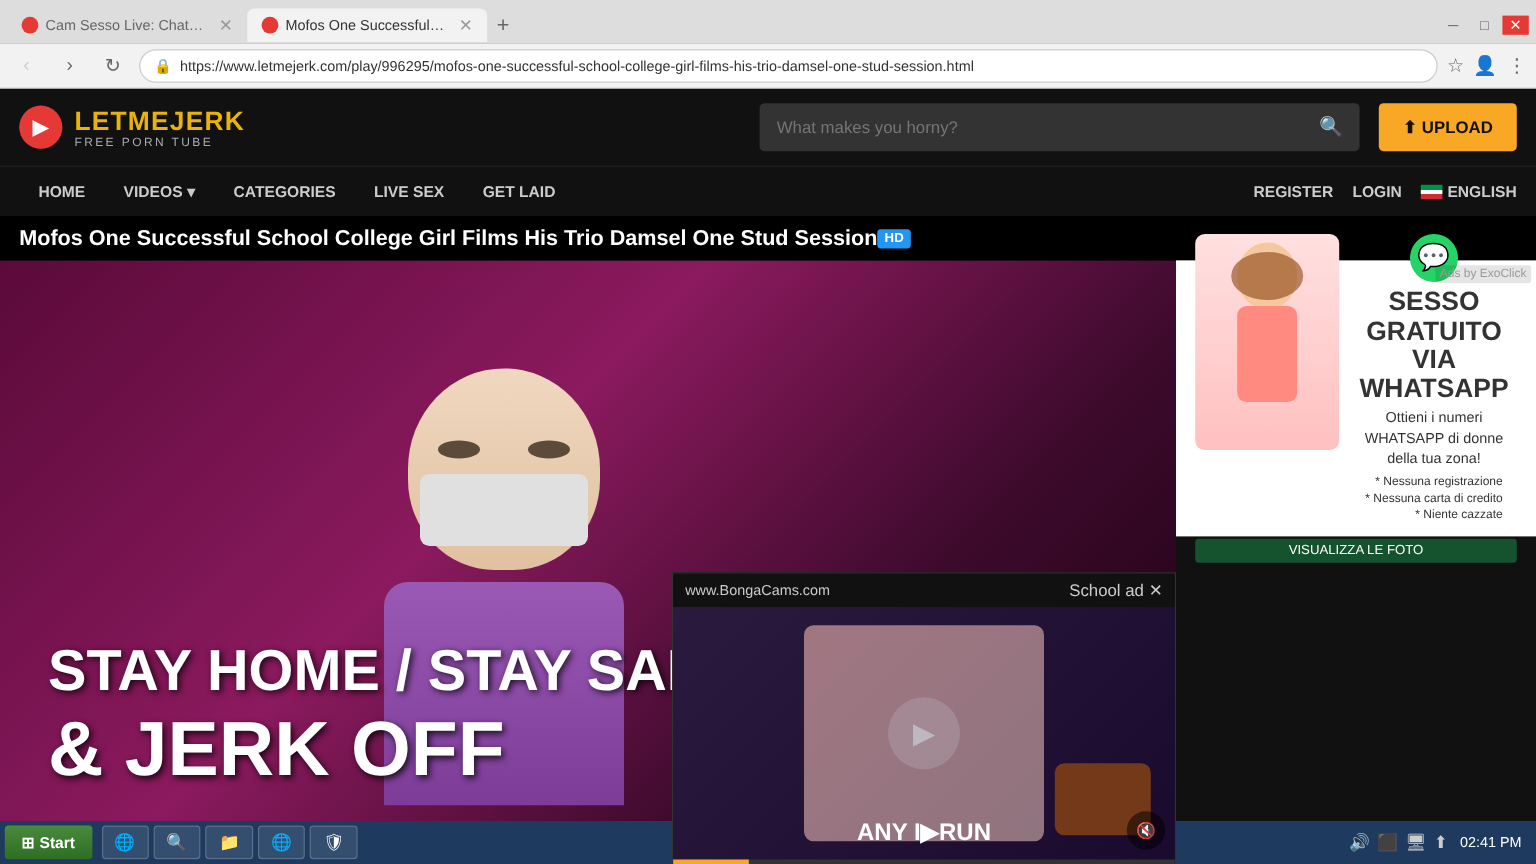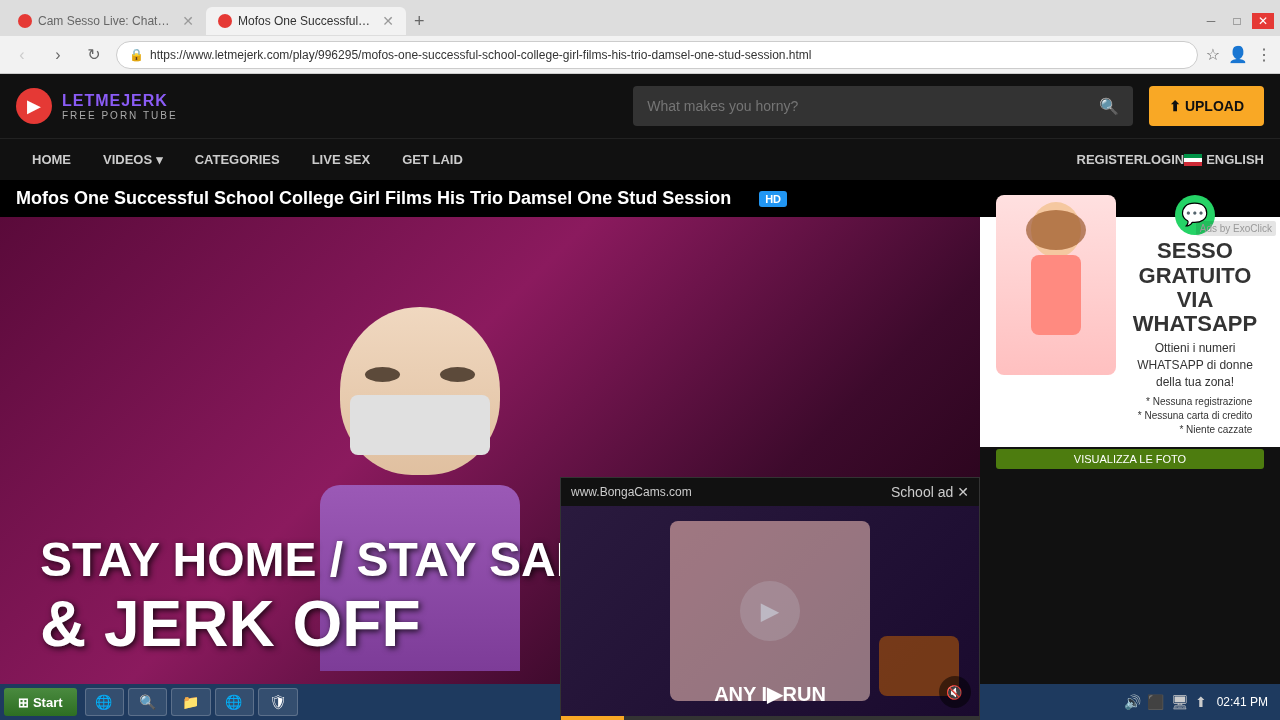--- a/index.html
+++ b/index.html
@@ -23,35 +23,35 @@
     .address-bar-url { flex: 1; font-size: 12px; color: #333; overflow: hidden; white-space: nowrap; }
     .star-btn { color: #666; font-size: 16px; cursor: pointer; }
     .account-btn { color: #666; font-size: 16px; cursor: pointer; }
     .menu-btn { color: #666; font-size: 16px; cursor: pointer; }
 
     
     .site-header { background: #111; display: flex; align-items: center; padding: 0 16px; height: 64px; gap: 16px; }
     .logo-area { display: flex; align-items: center; gap: 10px; }
     .logo-icon { background: #e53935; border-radius: 50%; width: 36px; height: 36px; display: flex; align-items: center; justify-content: center; font-size: 18px; color: white; flex-shrink: 0; }
     .logo-text { display: flex; flex-direction: column; }
-    .logo-main { font-size: 16px; font-weight: 900; color: #8b5cf6; letter-spacing: 1px; }
+    .logo-main { font-size: 22px; font-weight: 900; color: #eab308; letter-spacing: 1px; }
     .logo-sub { font-size: 10px; color: #aaa; letter-spacing: 2px; }
     .search-bar { flex: 1; max-width: 500px; display: flex; align-items: center; background: #333; border-radius: 4px; overflow: hidden; height: 40px; margin-left: auto; }
     .search-input { flex: 1; background: none; border: none; color: #fff; padding: 0 14px; font-size: 14px; outline: none; }
     .search-btn { background: none; border: none; color: #fff; padding: 0 14px; cursor: pointer; font-size: 16px; }
     .upload-btn { background: #f9a825; color: #111; border: none; padding: 0 20px; height: 40px; border-radius: 4px; font-weight: bold; font-size: 14px; cursor: pointer; display: flex; align-items: center; gap: 6px; white-space: nowrap; }
 
     .nav-bar { background: #111; border-top: 1px solid #222; display: flex; align-items: center; justify-content: space-between; padding: 0 16px; height: 42px; }
     .nav-left { display: flex; gap: 0; }
     .nav-item { color: #ccc; font-size: 13px; font-weight: 600; padding: 0 16px; height: 42px; display: flex; align-items: center; cursor: pointer; text-transform: uppercase; gap: 4px; }
-    .nav-right { display: flex; gap: 0; align-items: center; }
+    .nav-right { display: flex; gap: 16px; align-items: center; }
     .nav-right-item { color: #ccc; font-size: 13px; font-weight: 600; cursor: pointer; text-transform: uppercase; }
     .flag-icon { width: 18px; height: 12px; background: linear-gradient(to bottom, #009246 33%, #fff 33%, #fff 66%, #ce2b37 66%); display: inline-block; }
 
-    .page-title-bar { background: #000; padding: 8px 16px; display: flex; align-items: center; gap: 28px; }
+    .page-title-bar { background: #000; padding: 8px 16px; display: flex; align-items: center; gap: 0; }
     .page-title { font-size: 18px; font-weight: bold; color: #fff; }
     .hd-badge { background: #2196f3; color: #fff; font-size: 11px; font-weight: bold; padding: 2px 6px; border-radius: 3px; }
 
     .content-area { display: flex; height: calc(720px - 36px - 38px - 64px - 42px - 36px); }
 
     .video-area { flex: 1; background: #000; position: relative; overflow: hidden; }
     .stay-home-text { font-size: 48px; font-weight: 900; color: white; text-shadow: 2px 2px 6px rgba(0,0,0,0.8); line-height: 1.1; }
     .jerk-off-text { font-size: 64px; font-weight: 900; color: white; text-shadow: 2px 2px 6px rgba(0,0,0,0.8); }
 
     
@@ -263,21 +263,21 @@
 WHATSAPP
 di donne
 della tua zona!</div>
           <div style="font-size:10px;color:#333;text-align:right;line-height:1.4;">
             <div>* Nessuna registrazione</div>
             <div>* Nessuna carta di credito</div>
             <div>* Niente cazzate</div>
           </div>
         </div>
       </div>
-      <div style="background:#4d7c0f;color:#fff;font-size:11px;padding:4px 12px;border-radius:3px;cursor:pointer;align-self:stretch;text-align:center;margin-top:4px;">VISUALIZZA LE FOTO</div>
+      <div style="background:#14532d;color:#fff;font-size:11px;padding:4px 12px;border-radius:3px;cursor:pointer;align-self:stretch;text-align:center;margin-top:4px;">VISUALIZZA LE FOTO</div>
       <div class="ad-banner-label">Ads by ExoClick</div>
     </div>
   </div>
 </div>
 
 <div class="taskbar">
   <button class="start-btn">
     <span>⊞</span>
     <span>Start</span>
   </button>

